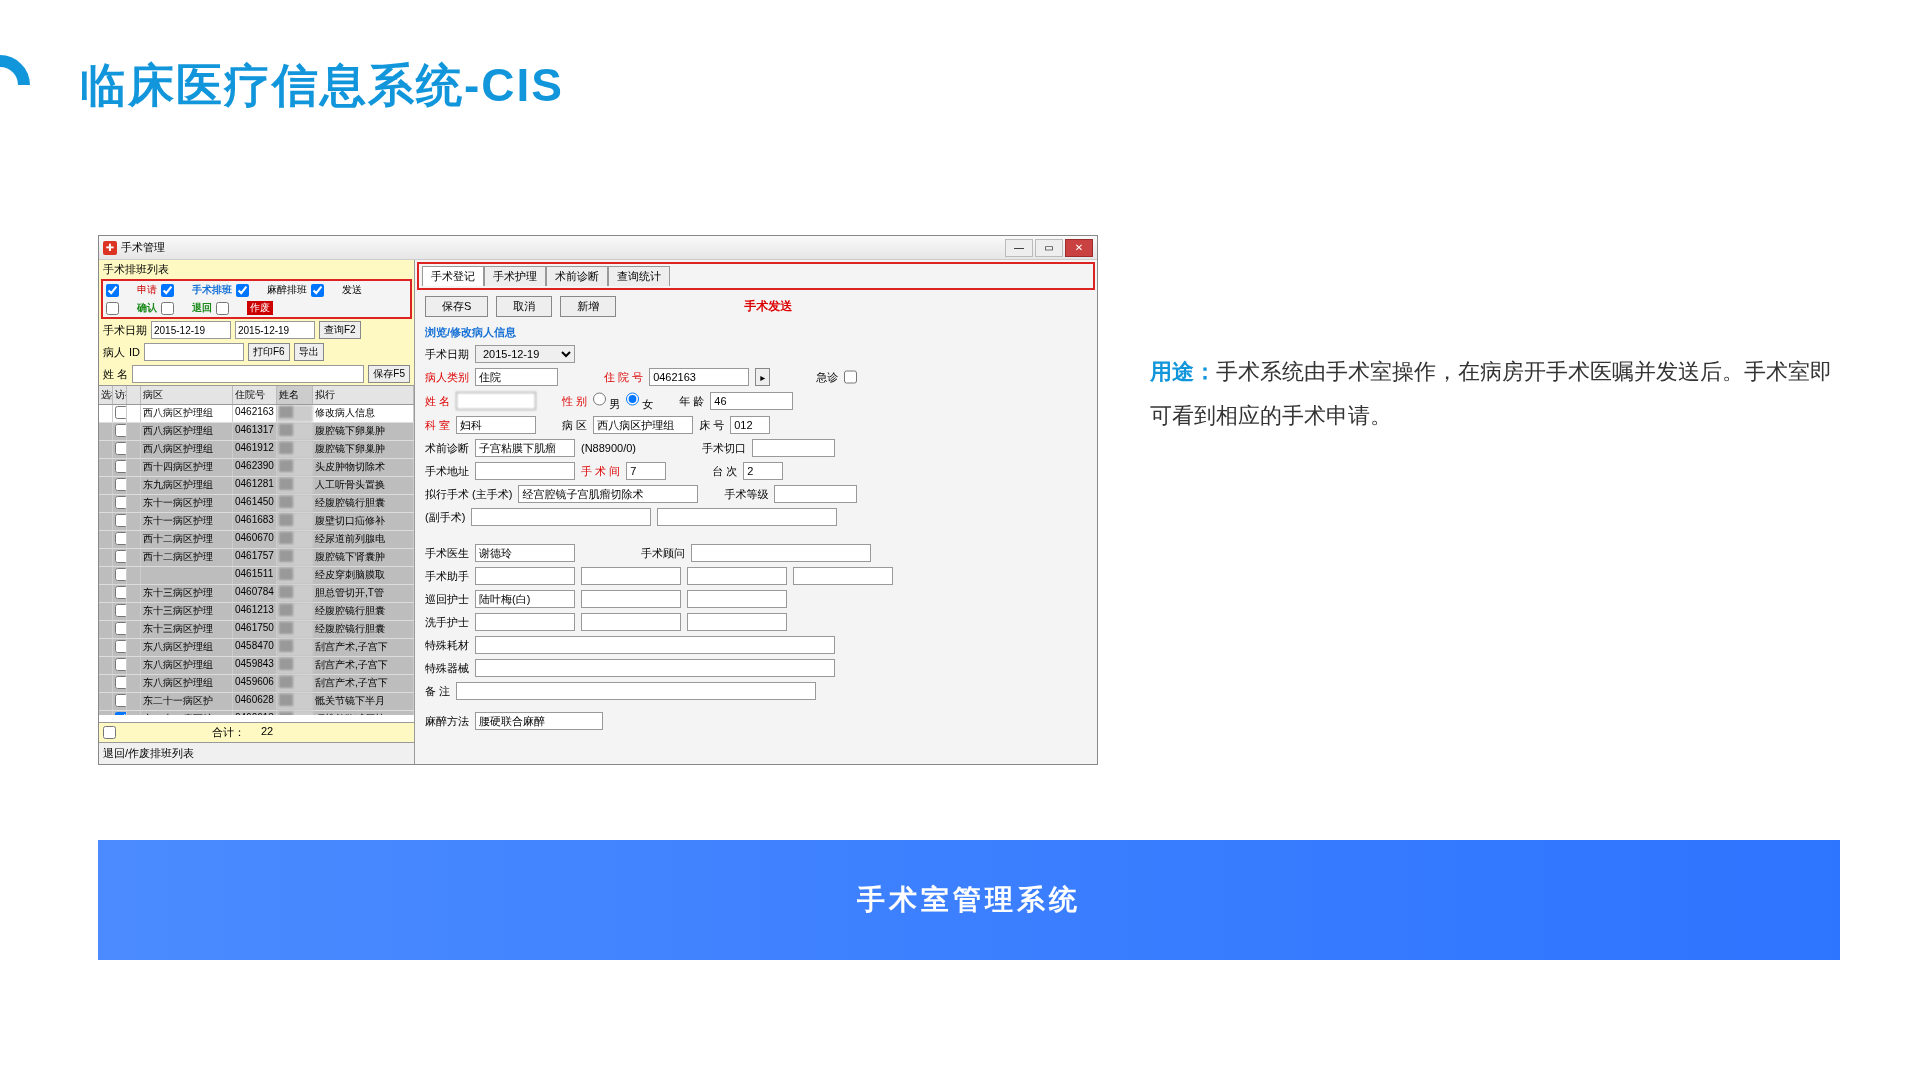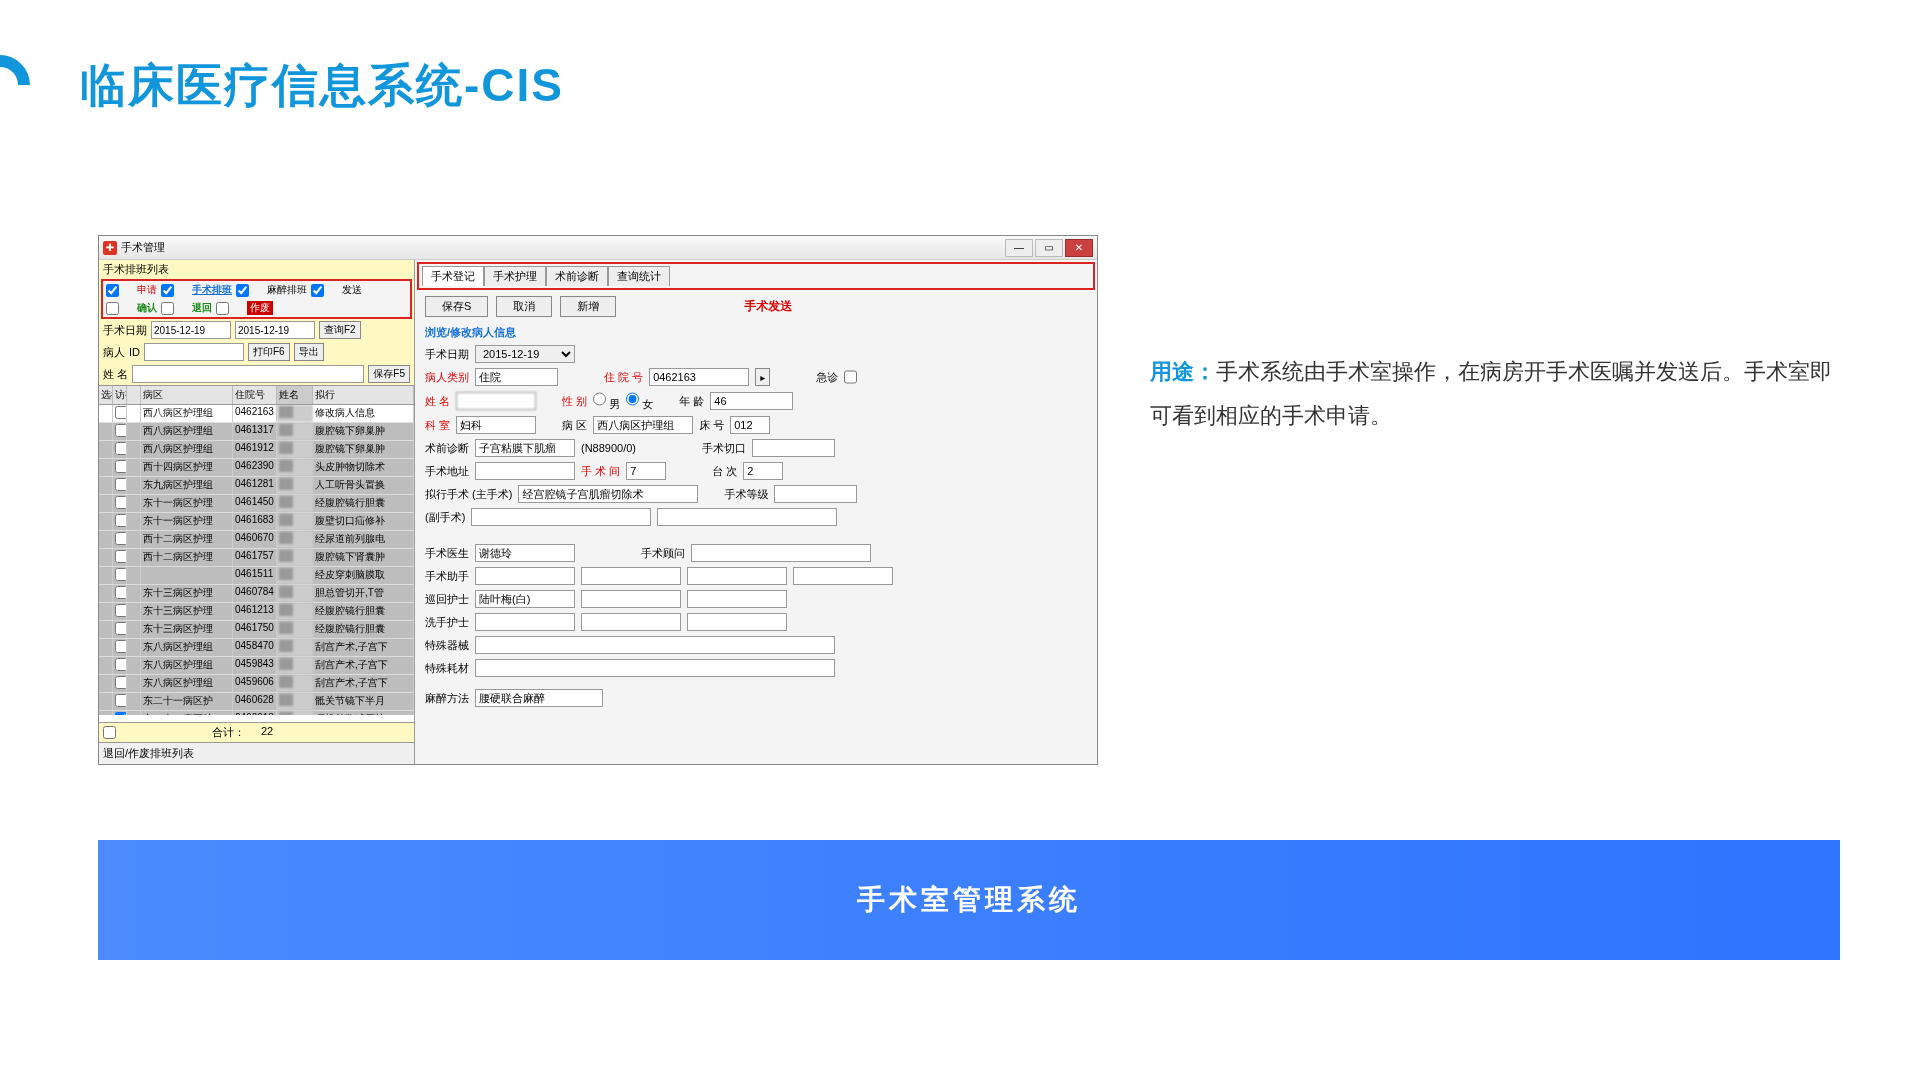--- a/index.html
+++ b/index.html
@@ -17,21 +17,21 @@
     .win-btn { width: 28px; height: 18px; border: 1px solid #bbb; background: #eee; margin-left: 2px; display: flex; align-items: center; justify-content: center; font-size: 10px; }
     .win-btn.close { background: #c94141; color: #fff; border-color: #9a2e2e; }
     
     .app-body { display: flex; height: calc(100% - 24px); background: #f4f4f4; }
     
     .left-panel { width: 316px; border-right: 1px solid #999; display: flex; flex-direction: column; background: #fef9c3; }
     .lp-header { padding: 2px 4px; font-size: 11px; }
     .filter-bar { border: 2px solid #d22; padding: 2px 3px; margin: 0 2px; display: flex; flex-wrap: wrap; gap: 4px; align-items: center; font-size: 10px; background: #f4f4f4; }
     .filter-bar label { display: flex; align-items: center; gap: 18px; }
     .filter-bar .c-green { color: #1a8a1a; font-weight: bold; }
-    .filter-bar .c-blue { color: #1470d6; font-weight: bold; text-decoration: underline; }
+    .filter-bar .c-blue { color: #1470d6; font-weight: bold; }
     .filter-bar .c-red { background: #c00; color: #fff; padding: 0 3px; }
     .filter-bar .c-redtxt { color: #c00; }
     
     .date-row, .input-row { display: flex; align-items: center; gap: 4px; padding: 2px 4px; font-size: 11px; }
     .date-row input, .input-row input { border: 1px solid #999; height: 18px; padding: 0 2px; font-size: 10px; }
     .small-btn { border: 1px solid #888; background: #eee; height: 18px; padding: 0 4px; font-size: 10px; cursor: pointer; }
     
     .grid { flex: 1; overflow: hidden; border-top: 1px solid #999; background: #fff; font-size: 10px; }
     .grid-head { display: flex; background: #e4e4e4; border-bottom: 1px solid #999; }
     .grid-head div { border-right: 1px solid #bbb; padding: 2px 2px; white-space: nowrap; overflow: hidden; }
@@ -416,25 +416,29 @@
           <input class="w100" style="">
           <input class="w100" style="">
         </div>
         <div class="form-row">
           <label>洗手护士</label>
           <input class="w100" style="">
           <input class="w100" style="">
           <input class="w100" style="">
         </div>
         <div class="form-row">
+          <label>特殊耗材</label>
+          <input class="w360" style="">
+        </div>
+        <div class="form-row">
           <label>特殊器械</label>
           <input class="w360" style="">
         </div>
         <div class="form-row">
-          <label>特殊耗材</label>
+          <label>备  注</label>
           <input class="w360" style="">
         </div>
         <div class="form-row" style="margin-top:10px">
           <label>麻醉方法</label>
           <input class="w120" value="腰硬联合麻醉" style="">
         </div>
       </div>
     </div>
   </div>
 </div>

